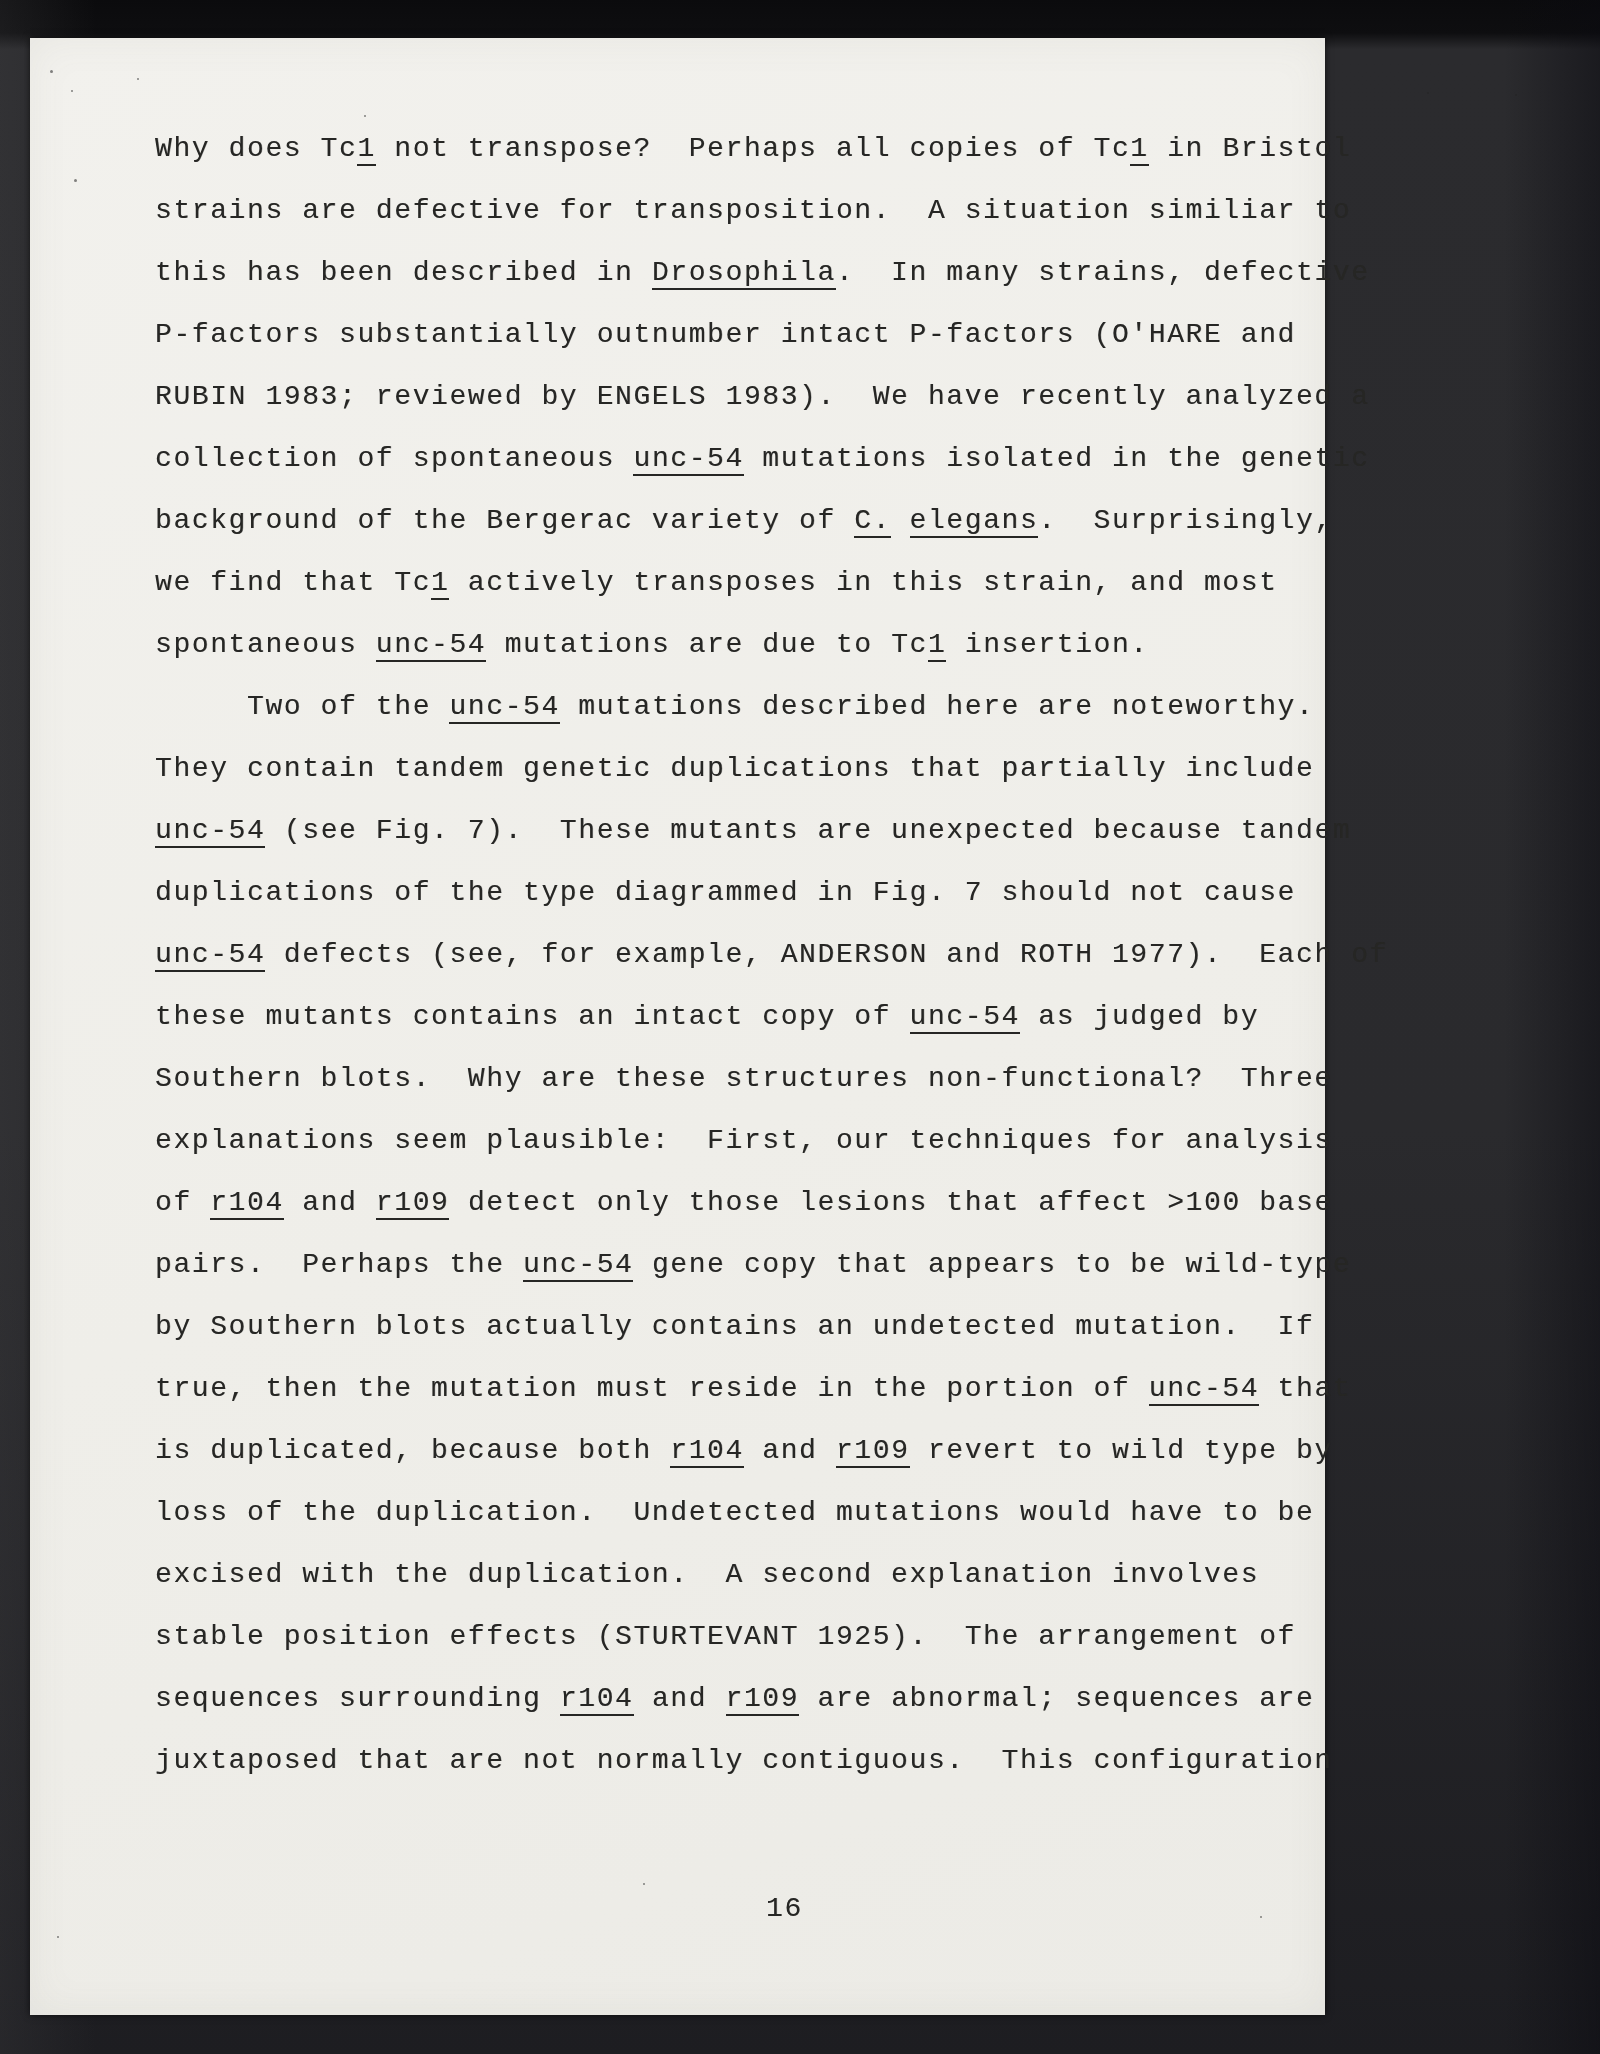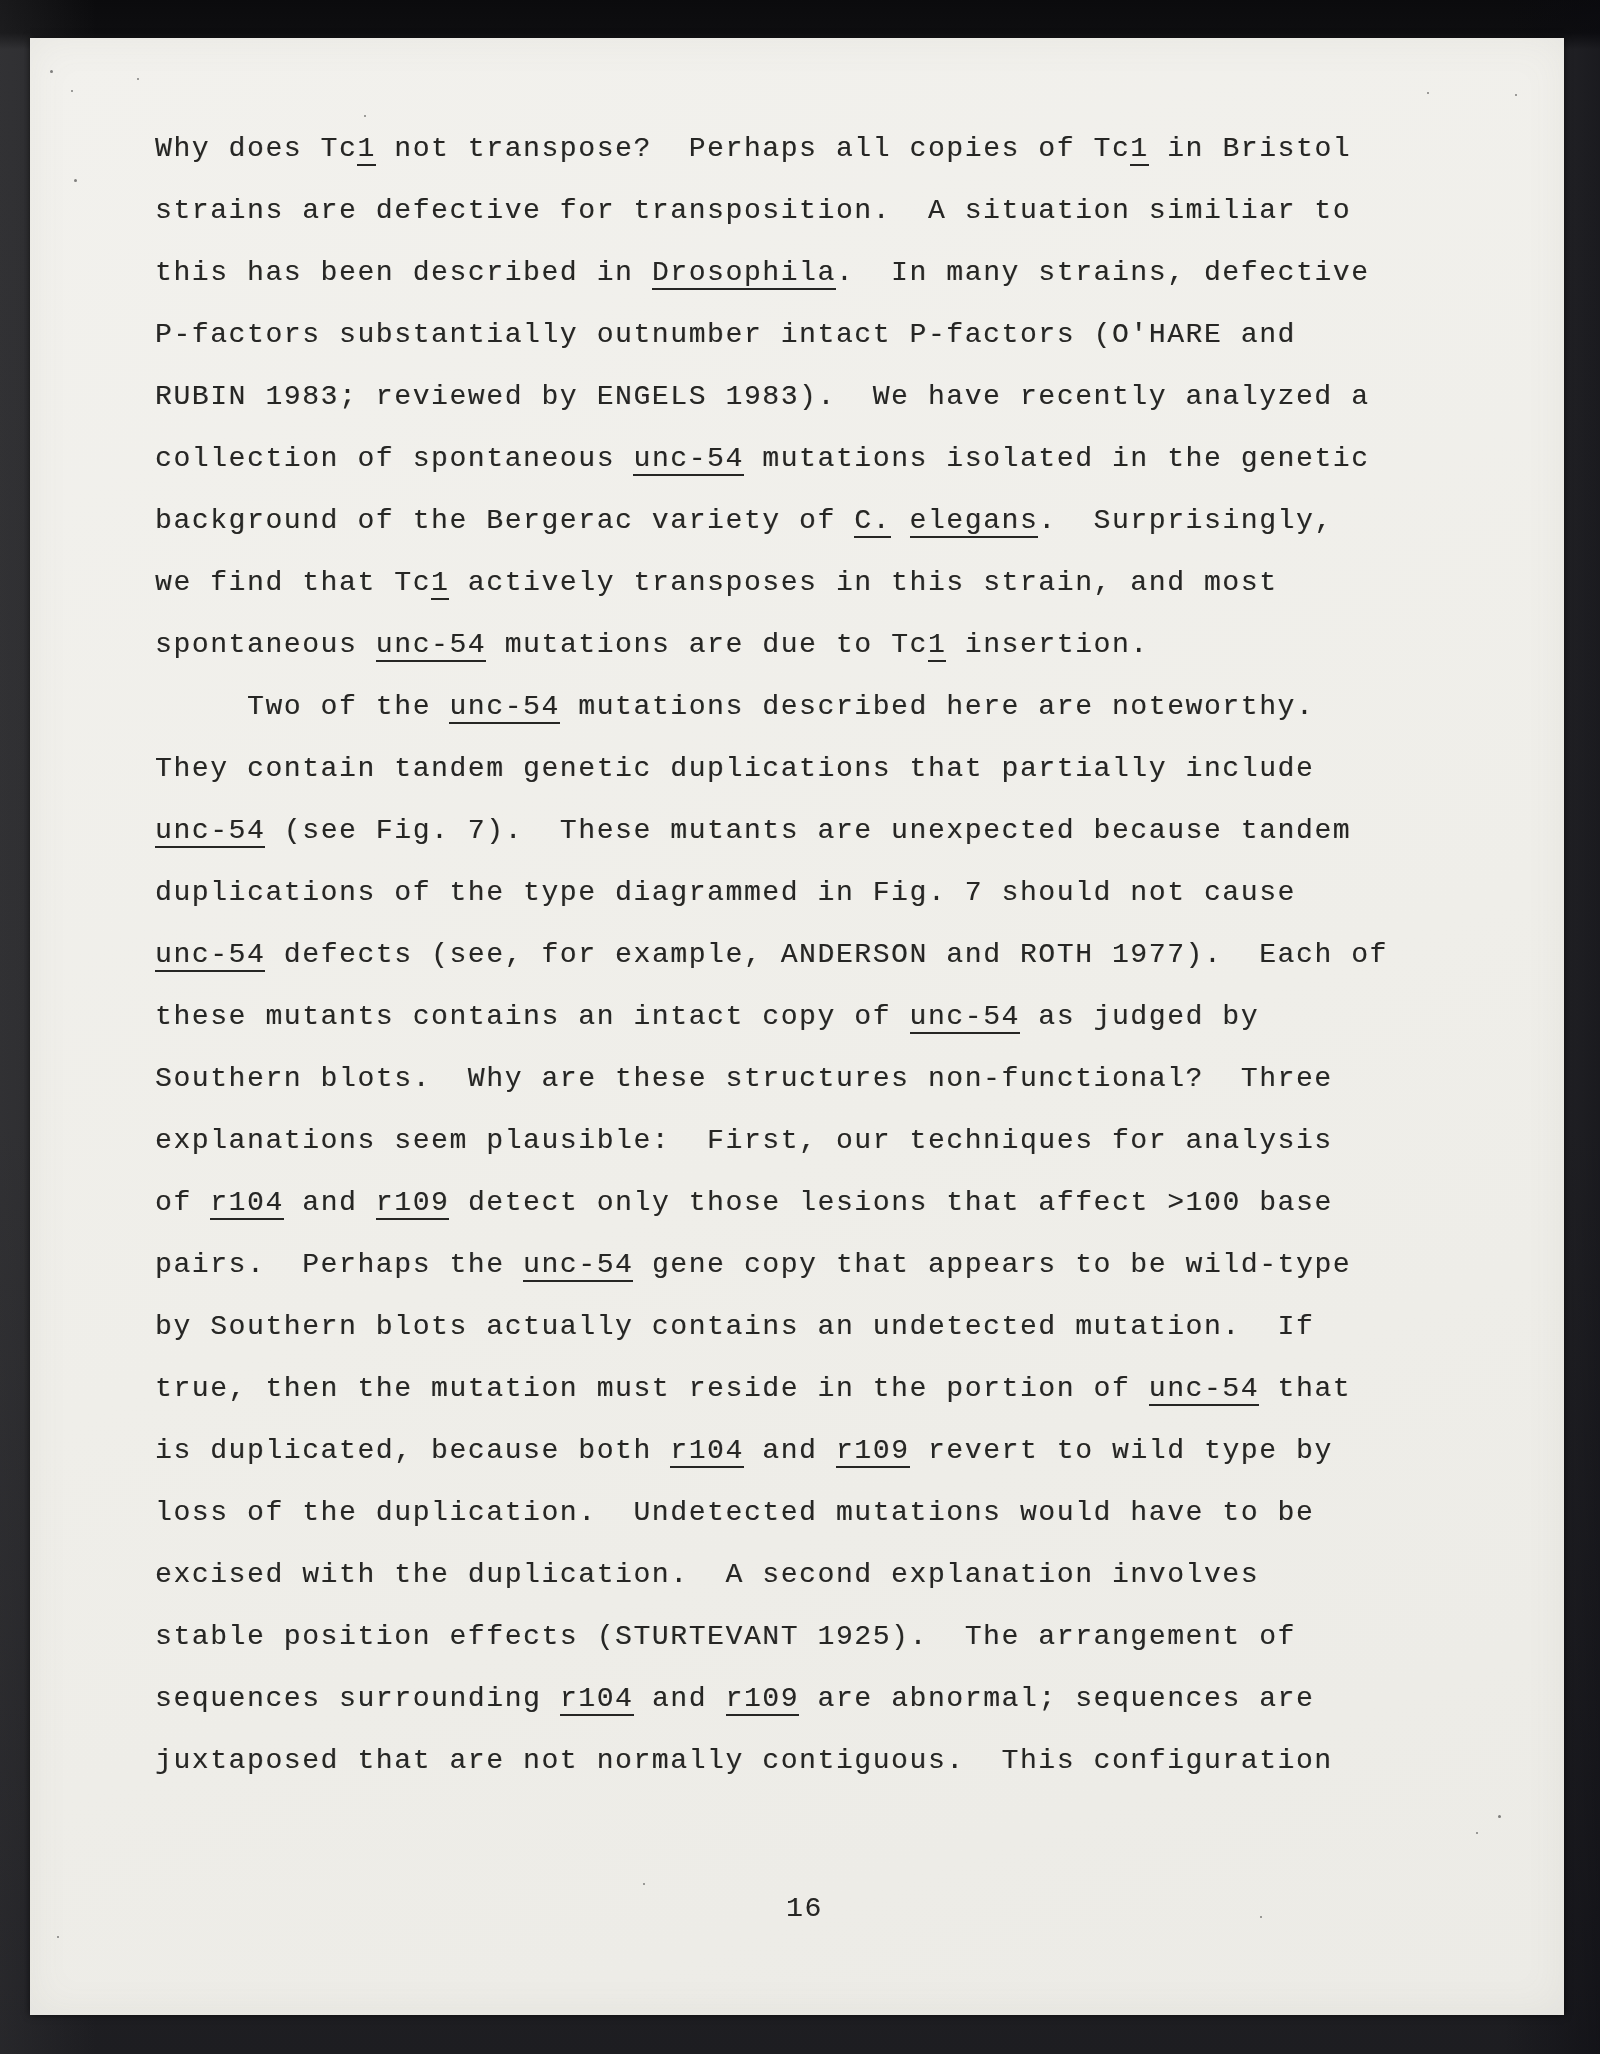--- a/index.html
+++ b/index.html
@@ -20,24 +20,25 @@
   .scan-bg::after {
     content: "";
     position: absolute;
     inset: 0;
     background: linear-gradient(90deg, rgba(70,70,72,0.25) 0%, rgba(0,0,0,0) 6%, rgba(0,0,0,0) 94%, rgba(10,10,16,0.5) 100%);
   }
   .page {
     position: absolute;
     left: 30px;
     top: 38px;
-    width: 1534px;
+    width: 1266px;
     height: 1977px;
     background: linear-gradient(160deg, #f2f1ed 0%, #efeee9 55%, #ecebe6 100%);
     box-shadow: 0 0 7px rgba(0,0,0,0.65), inset 0 0 40px rgba(120,115,100,0.08);
+    padding-left: 29px;
   }
   .text-block {
     position: absolute;
     left: 125px;
     top: 80px;
     font-size: 28px;
     line-height: 62px;
     letter-spacing: 1.6px;
     color: #262624;
     white-space: pre;
@@ -48,21 +49,20 @@
   .page-num {
     position: absolute;
     left: 736px;
     top: 1840px;
     font-size: 28px;
     line-height: 62px;
     letter-spacing: 1.6px;
     color: #262624;
     white-space: pre;
     text-shadow: 0.4px 0.4px 0 rgba(38,38,36,0.35);
-    margin-left: 20px;
   }
   .speck {
     position: absolute;
     width: 3px;
     height: 3px;
     border-radius: 50%;
     background: rgba(35,35,35,0.55);
   }
 </style>
 </head>

